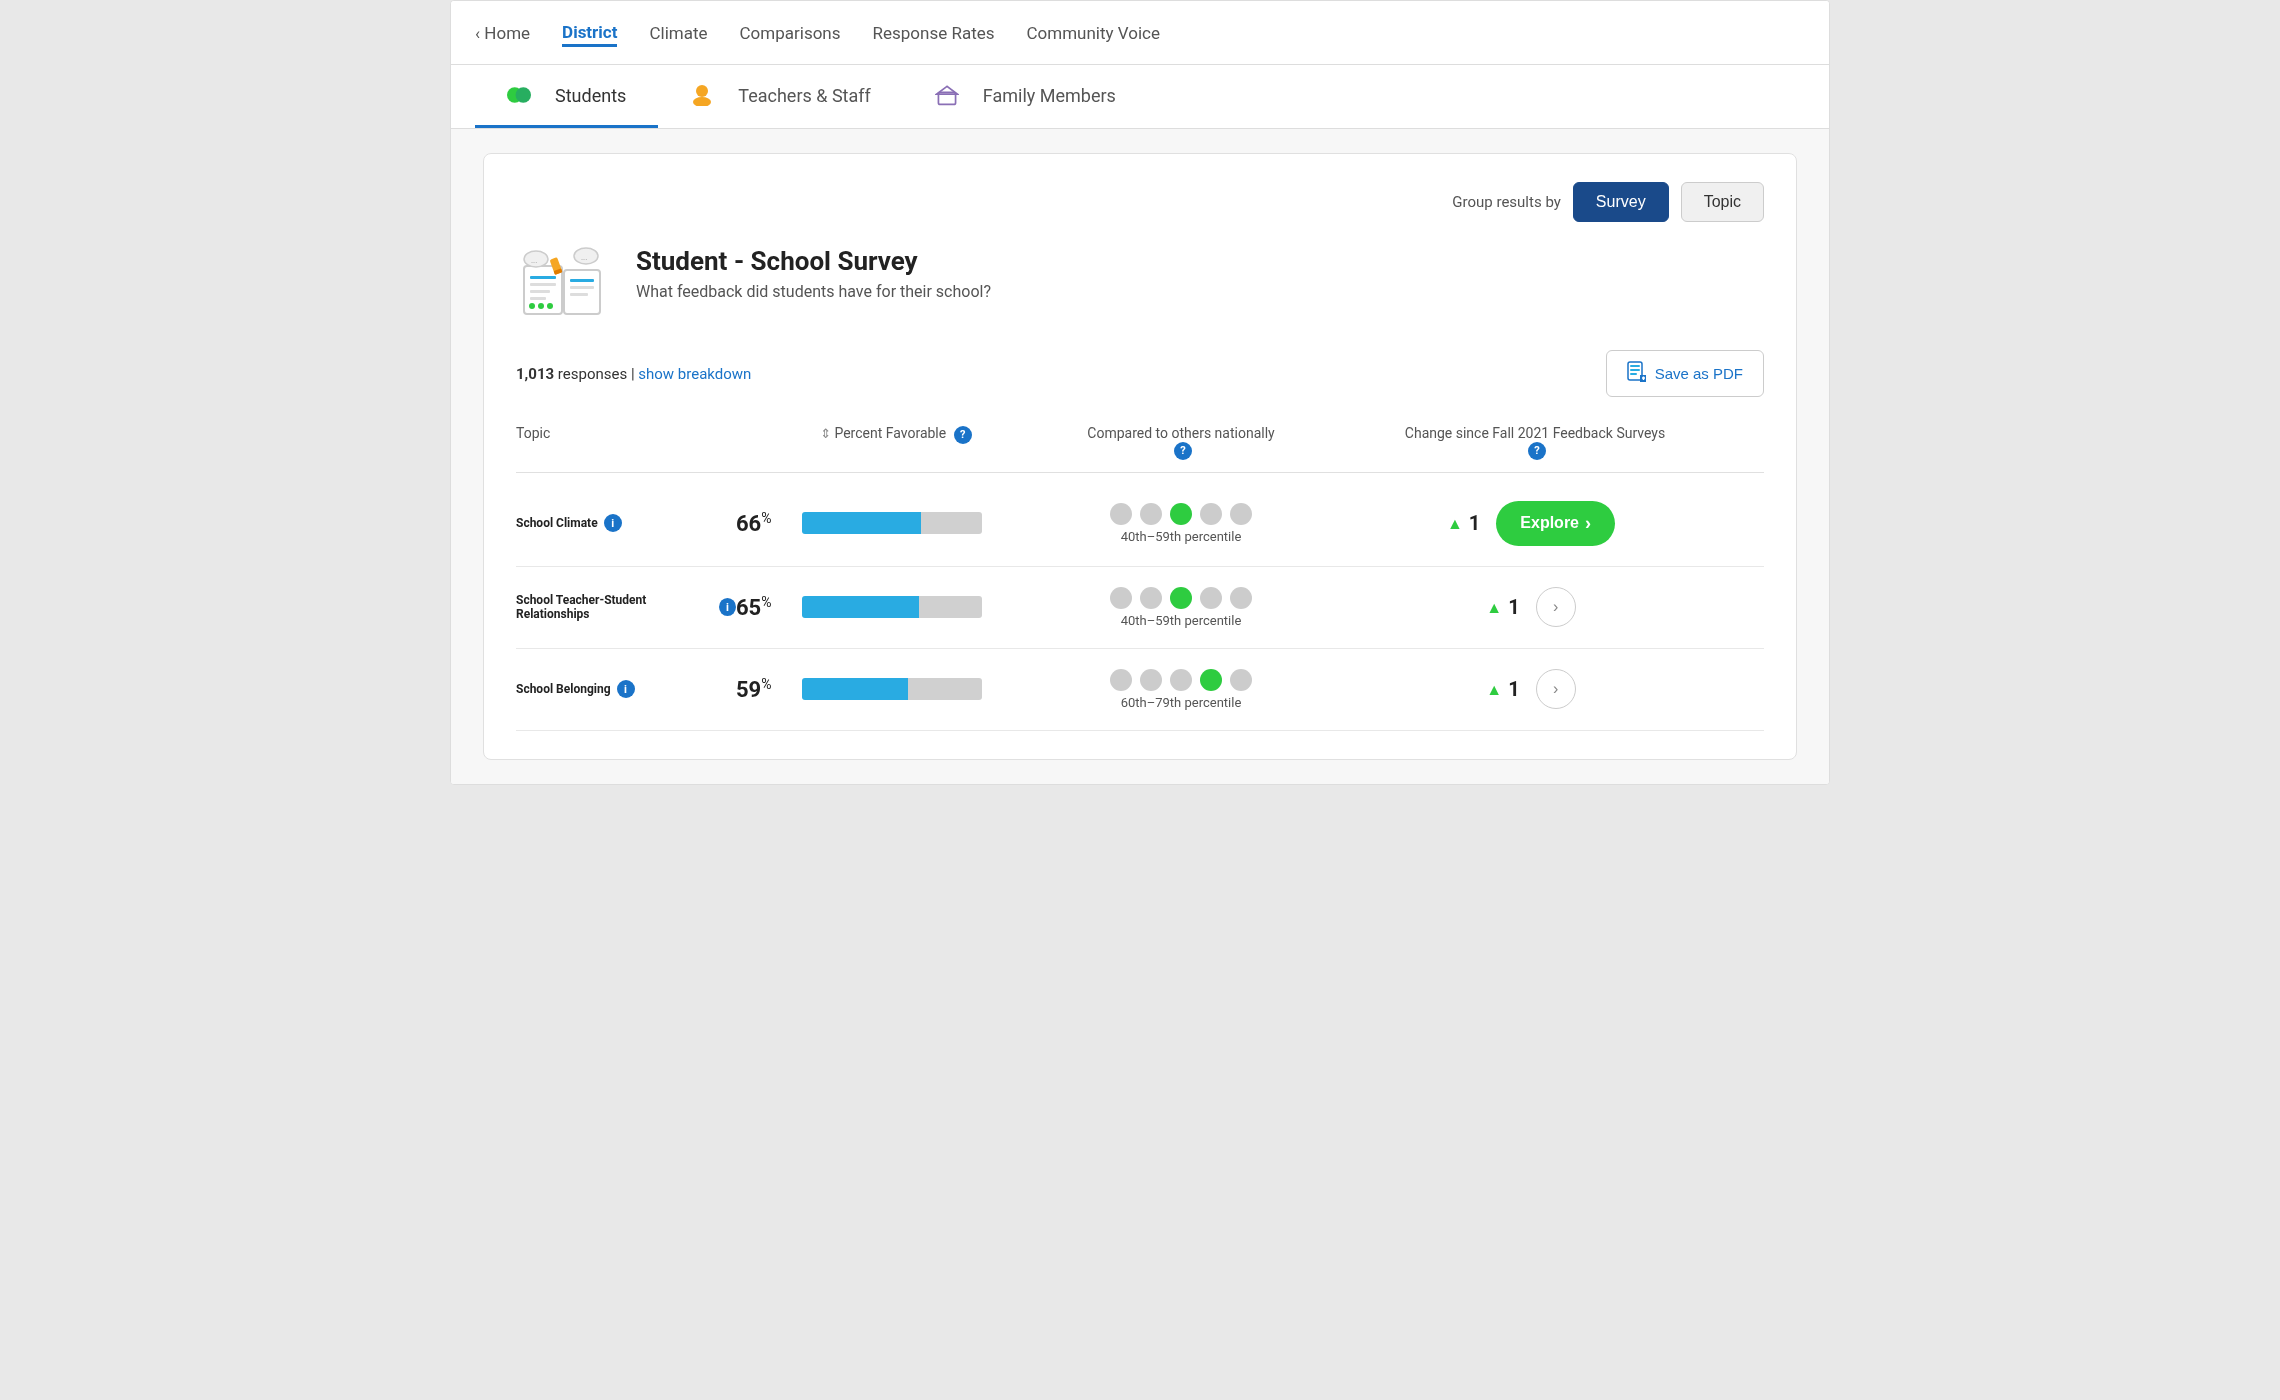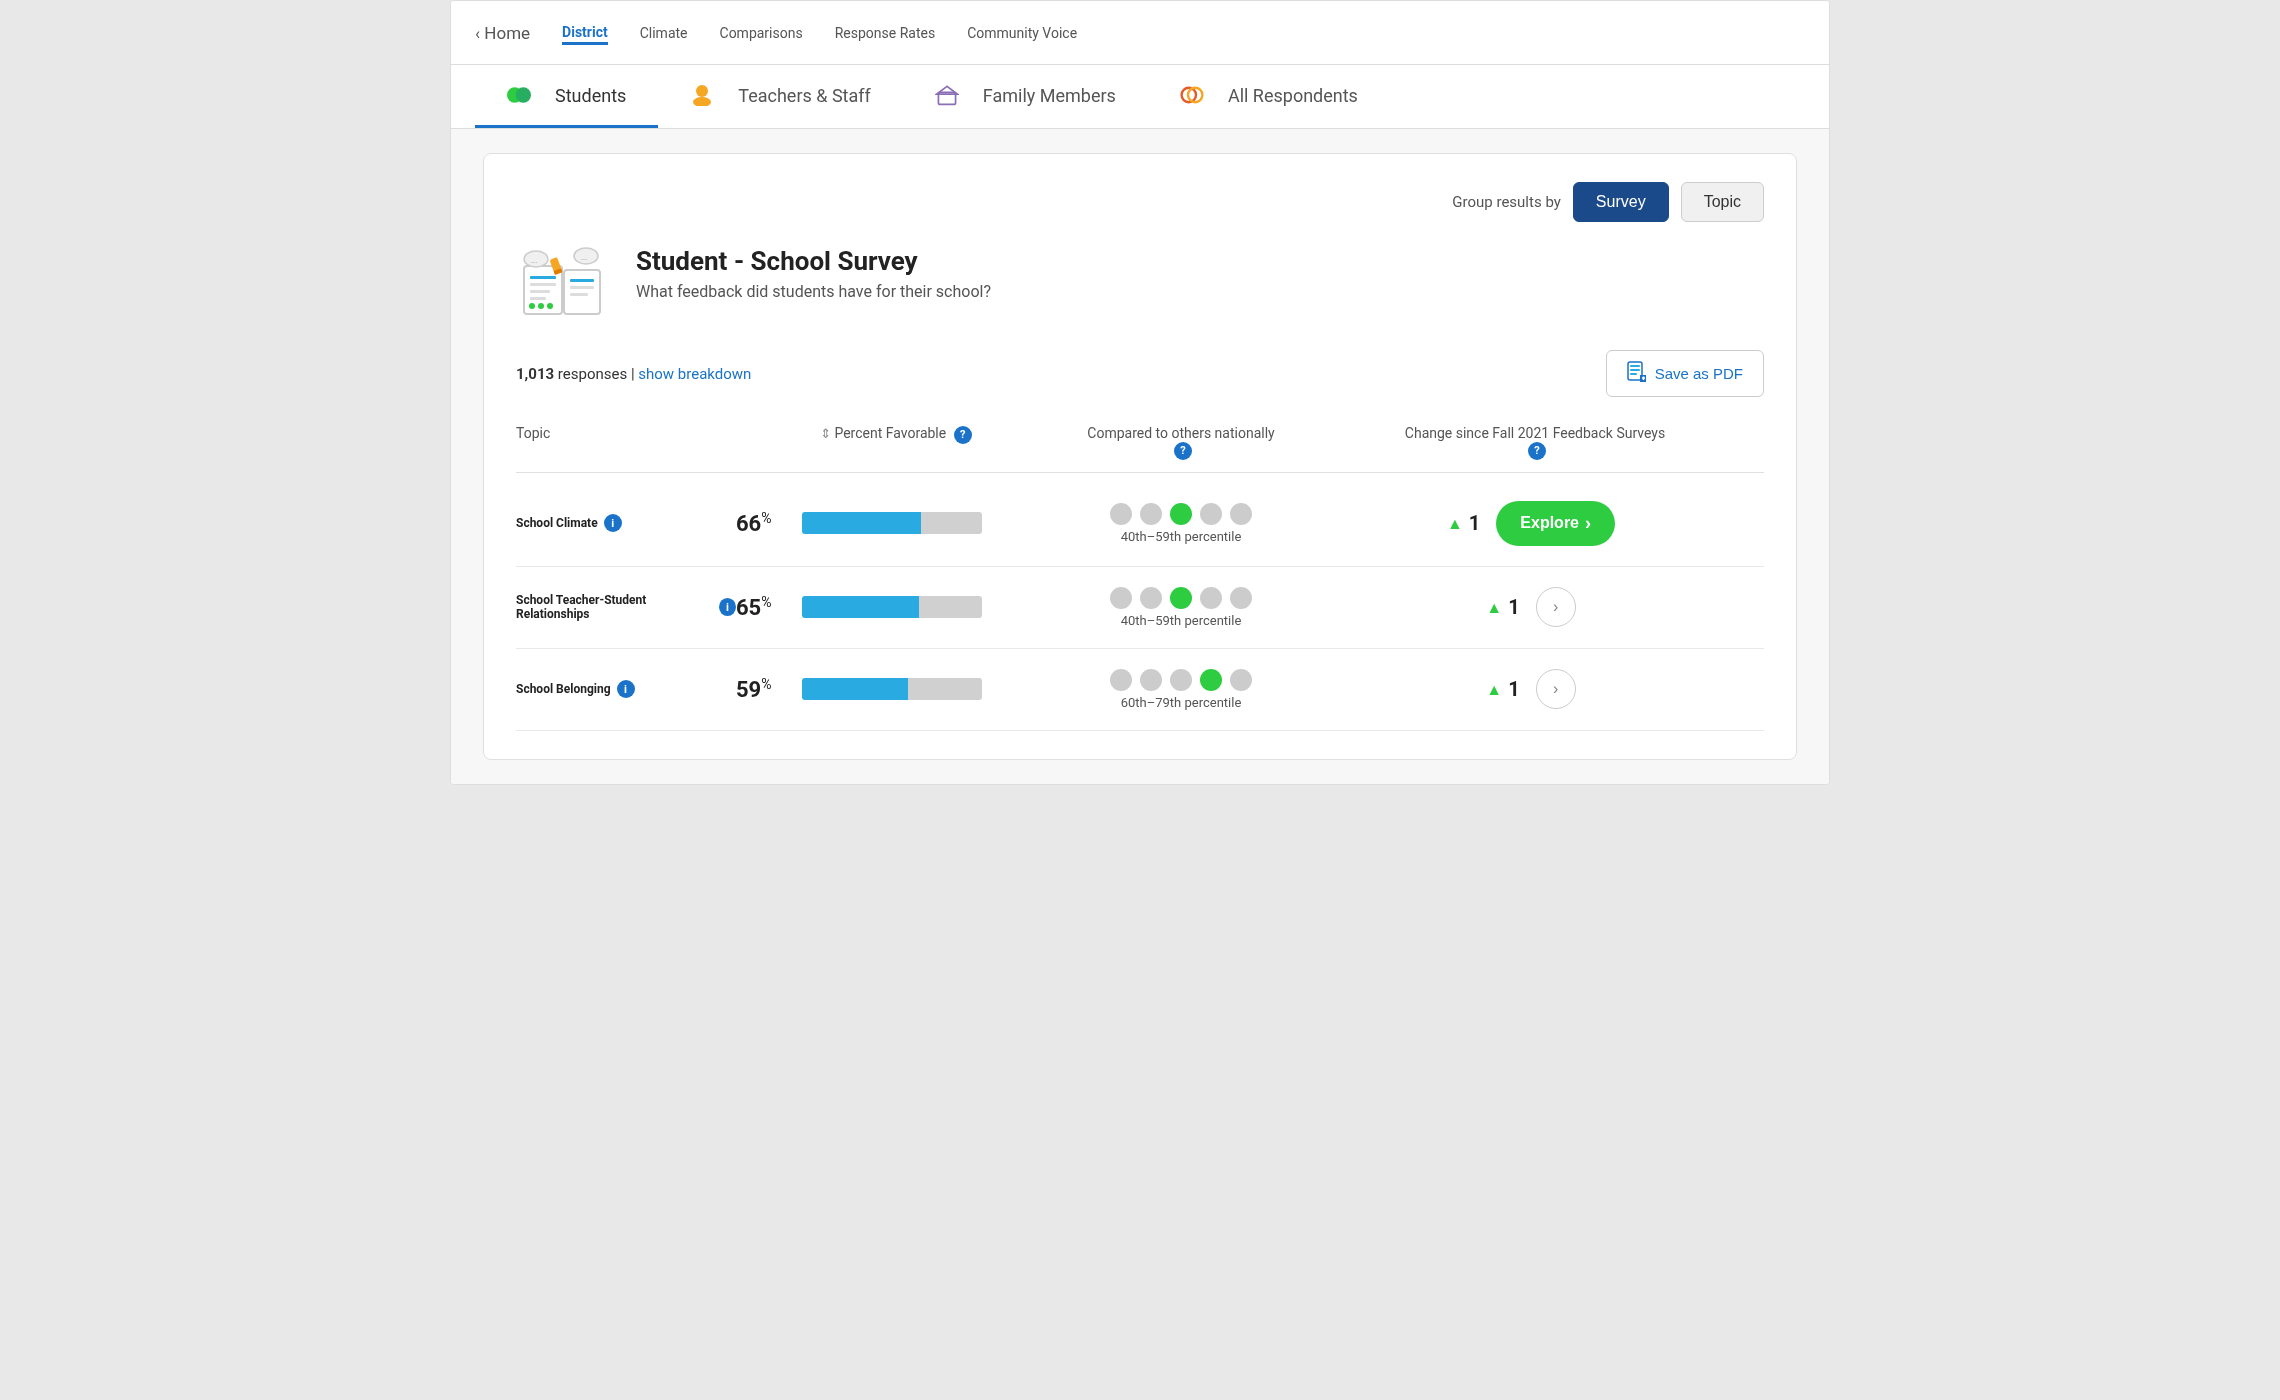--- a/index.html
+++ b/index.html
@@ -22,21 +22,21 @@
     .top-nav {
       display: flex;
       align-items: center;
       padding: 16px 24px;
       border-bottom: 1px solid #ddd;
       background: #fff;
       height: 64px;
       gap: 32px;
     }
     .nav-item {
-      font-size: 14px;
+      font-size: 17px;
       color: #555;
       cursor: pointer;
       padding: 4px 0;
       white-space: nowrap;
       text-decoration: none;
     }
     .nav-item.active {
       color: #1a73c8;
       font-weight: 700;
       border-bottom: 3px solid #1a73c8;
@@ -410,29 +410,20 @@
     </div>
     <div class="tab-item">
       <span class="tab-icon">
         <svg width="28" height="22" viewBox="0 0 28 22">
           <rect x="4" y="8" width="20" height="14" rx="2" fill="none" stroke="#8a6fb5" stroke-width="2"></rect>
           <polygon points="14,1 2,10 26,10" fill="none" stroke="#8a6fb5" stroke-width="2"></polygon>
         </svg>
       </span>
       <span>Family Members</span>
     </div>
-    <div class="tab-item">
-      <span class="tab-icon">
-        <svg width="30" height="22" viewBox="0 0 30 22">
-          <circle cx="11" cy="11" r="9" fill="none" stroke="#e55a28" stroke-width="3"></circle>
-          <circle cx="19" cy="11" r="9" fill="none" stroke="#f5a623" stroke-width="3"></circle>
-        </svg>
-      </span>
-      <span>All Respondents</span>
-    </div>
   </div>
 
   <div class="main-content">
     <div class="card">
 
       <div class="group-results-row">
         <span class="group-label">Group results by</span>
         <button class="group-btn active">Survey</button>
         <button class="group-btn">Topic</button>
       </div>

